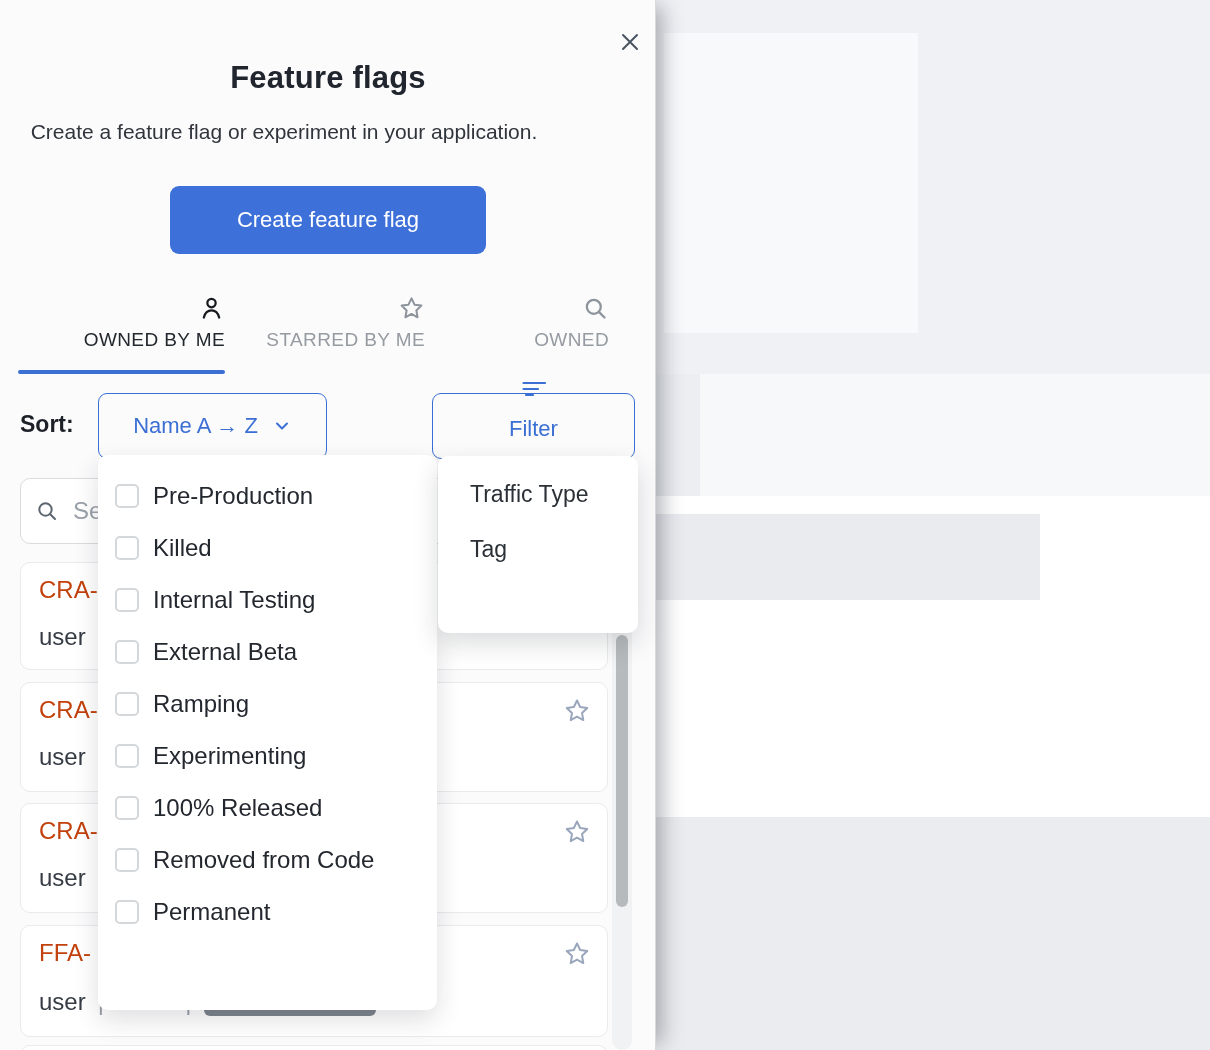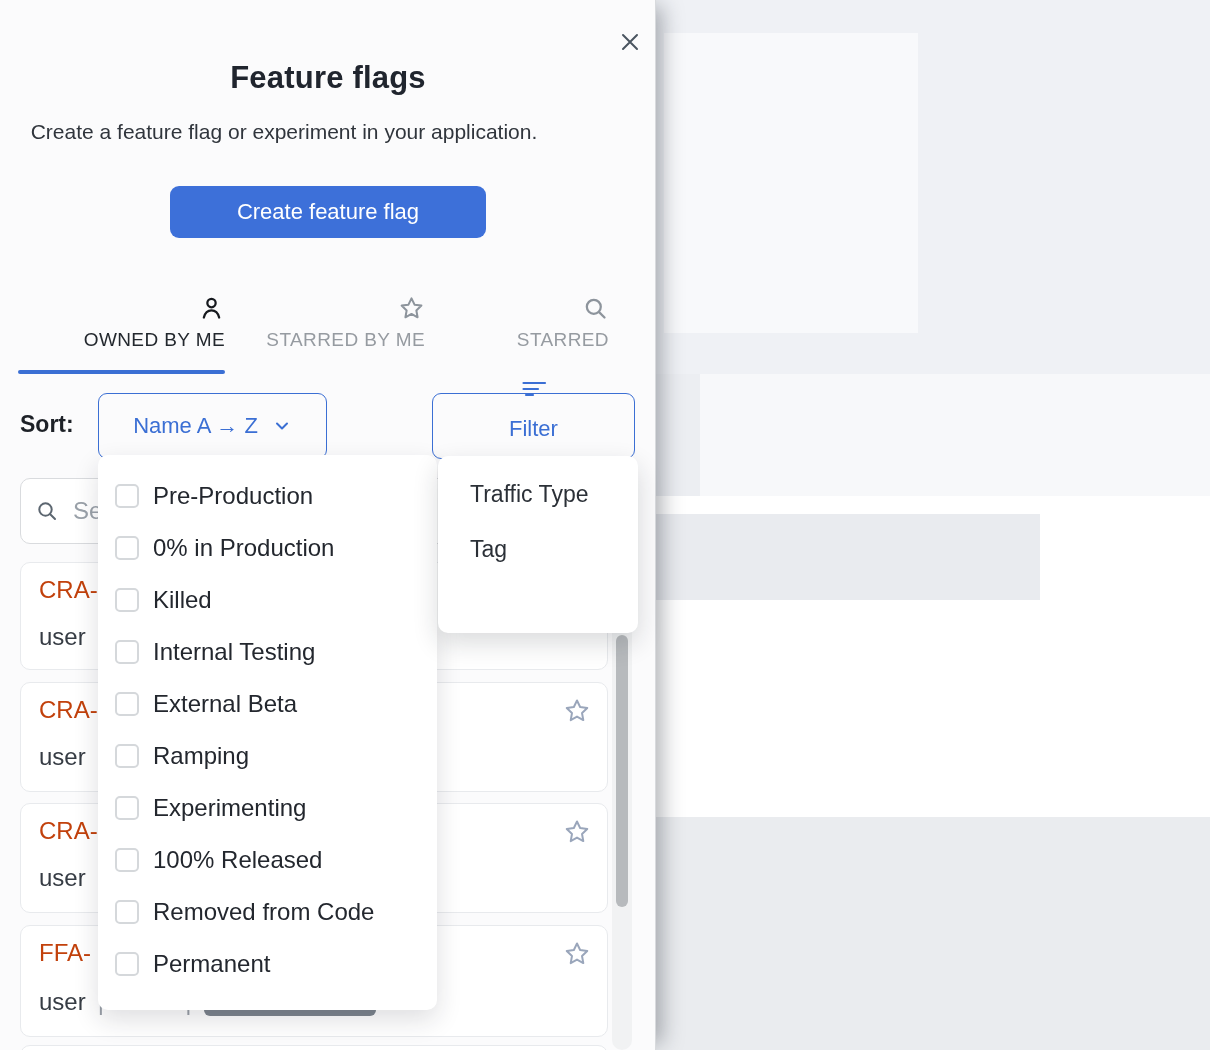--- a/index.html
+++ b/index.html
@@ -17,21 +17,21 @@
 
   
   #panel{position:absolute;left:0;top:0;width:656px;height:1050px;background:#fbfbfc;
          border-right:1px solid #d8dadd;box-shadow:12px 0 20px -6px rgba(30,35,45,.35);}
   .close-btn{position:absolute;left:614px;top:26px;width:32px;height:32px;cursor:pointer;
              display:flex;align-items:center;justify-content:center;}
   .panel-title{position:absolute;left:0;top:60px;width:656px;text-align:center;
                font-size:31px;font-weight:700;color:#20252e;letter-spacing:.2px;}
   .panel-sub{position:absolute;left:0;top:120px;width:568px;text-align:center;
              font-size:21px;color:#30353c;}
-  .create-btn{position:absolute;left:170px;top:186px;width:316px;height:52px;border:none;
+  .create-btn{position:absolute;left:170px;top:186px;width:316px;height:68px;border:none;
               background:#3d70d9;color:#ffffff;font-size:22px;border-radius:9px;cursor:pointer;}
 
   
   .tab{position:absolute;top:295px;display:flex;flex-direction:column;align-items:flex-end;cursor:pointer;}
   .tab .tab-label{font-size:19px;letter-spacing:.4px;margin-top:7px;white-space:nowrap;}
   .tab-active .tab-label{color:#23282e;}
   .tab-inactive .tab-label{color:#969ba1;}
   .tab1{left:18px;width:207px;}
   .tab2{left:233px;width:192px;}
   .tab3{left:459px;width:150px;}
@@ -122,21 +122,21 @@
       </span>
       <span class="tab-label">STARRED BY ME</span>
     </div>
     <div class="tab tab3 tab-inactive">
       <span>
         <svg width="27" height="27" viewBox="0 0 24 24" fill="none" stroke="#8d949c" stroke-width="2">
           <circle cx="10.5" cy="10.5" r="6.2"></circle>
           <path d="M15.2 15.2 L20 20" stroke-linecap="round"></path>
         </svg>
       </span>
-      <span class="tab-label">STARRED</span>
+      <span class="tab-label">OWNED</span>
     </div>
     <div class="tab-underline"></div>
 
     <div class="sort-label">Sort:</div>
     <div class="pill-btn sort-btn">
       <span>Name A → Z</span>
       <span>
         <svg width="20" height="20" viewBox="0 0 24 24" fill="none" stroke="#3b6fd4" stroke-width="2.4" stroke-linecap="round" stroke-linejoin="round">
             <path d="M6 9 l6 6 6-6"></path>
           </svg>
@@ -211,24 +211,20 @@
     <div class="scroll-track"></div>
     <div class="scroll-thumb"></div>
 
     <div class="status-menu">
       <div class="status-row">
         <span class="cbox"></span>
         <span class="opt-label">Pre-Production</span>
       </div>
       <div class="status-row">
         <span class="cbox"></span>
-        <span class="opt-label">0% in Production</span>
-      </div>
-      <div class="status-row">
-        <span class="cbox"></span>
         <span class="opt-label">Killed</span>
       </div>
       <div class="status-row">
         <span class="cbox"></span>
         <span class="opt-label">Internal Testing</span>
       </div>
       <div class="status-row">
         <span class="cbox"></span>
         <span class="opt-label">External Beta</span>
       </div>

